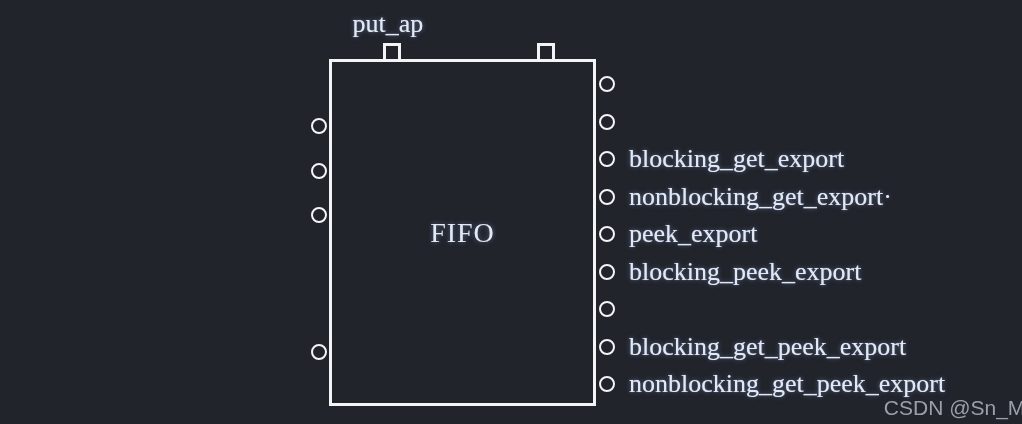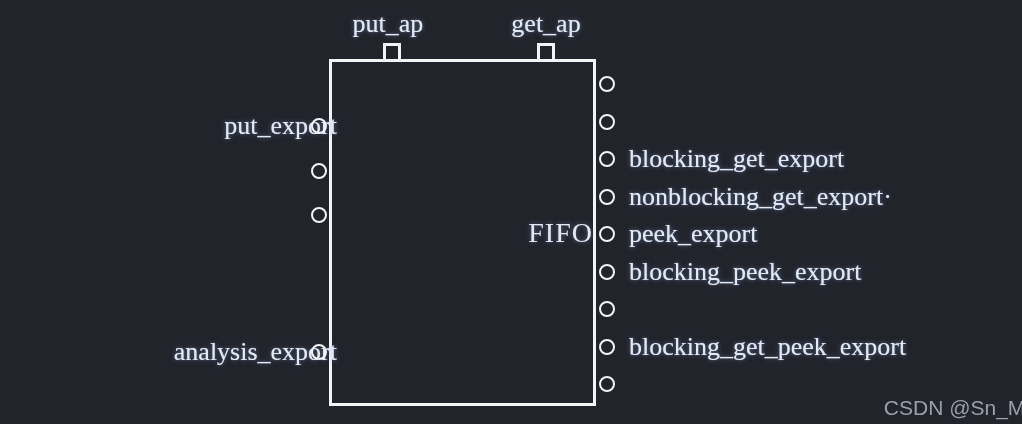--- a/index.html
+++ b/index.html
@@ -20,21 +20,21 @@
     text-shadow:0 0 5px rgba(145,170,215,.5),0 0 1px rgba(205,220,245,.6);
   }
   .top-label{width:90px;text-align:center;top:9px;}
   .left-label{right:722px;text-align:right;}
   .right-label{left:629px;text-align:left;}
   .fifo-box{
     position:absolute;
     left:329px;top:59px;width:267px;height:347px;
     box-sizing:border-box;
     border:3px solid var(--line,#f3f4f6);
-    display:flex;align-items:center;justify-content:flex-end;
+    display:flex;align-items:center;justify-content:center;
   }
   .fifo-box span{
     color:var(--text,#e2e9f6);
     font-size:28px;
     letter-spacing:1px;
     text-shadow:0 0 5px rgba(145,170,215,.5);
   }
   .top-square{
     position:absolute;
     top:43px;width:18px;height:19px;
@@ -58,31 +58,28 @@
     font-size:21px;
     white-space:nowrap;
   }
 </style>
 </head>
 <body>
 
 <div class="stage">
 
   <div class="lbl top-label" style="left:343px">put_ap</div>
-  <div class="lbl top-label" style="left:501px">get_ap</div>
 
   <div class="top-square" style="left:383px"></div>
   <div class="top-square" style="left:537px"></div>
 
   <div class="fifo-box">
     <span>FIFO</span>
   </div>
 
-  <div class="lbl left-label" style="top:111px">put_export</div>
-  <div class="lbl left-label" style="top:337px">analysis_export</div>
 
   <div class="port-circle" style="left:311px;top:118px"></div>
   <div class="port-circle" style="left:311px;top:163px"></div>
   <div class="port-circle" style="left:311px;top:207px"></div>
   <div class="port-circle" style="left:311px;top:344px"></div>
 
   <div class="port-circle" style="left:599px;top:76px"></div>
   <div class="port-circle" style="left:599px;top:114px"></div>
   <div class="port-circle" style="left:599px;top:151px"></div>
   <div class="port-circle" style="left:599px;top:189px"></div>
@@ -90,16 +87,17 @@
   <div class="port-circle" style="left:599px;top:264px"></div>
   <div class="port-circle" style="left:599px;top:301px"></div>
   <div class="port-circle" style="left:599px;top:339px"></div>
   <div class="port-circle" style="left:599px;top:376px"></div>
 
   <div class="lbl right-label" style="top:144px">blocking_get_export</div>
   <div class="lbl right-label" style="top:182px">nonblocking_get_export·</div>
   <div class="lbl right-label" style="top:257px">blocking_peek_export</div>
   <div class="lbl right-label" style="top:219px">peek_export</div>
   <div class="lbl right-label" style="top:332px">blocking_get_peek_export</div>
+  <div class="lbl right-label" style="top:369px">nonblocking_get_peek_export</div>
 
   <div class="watermark">CSDN @Sn_Mn</div>
 
 </div>
 
 </body></html>

